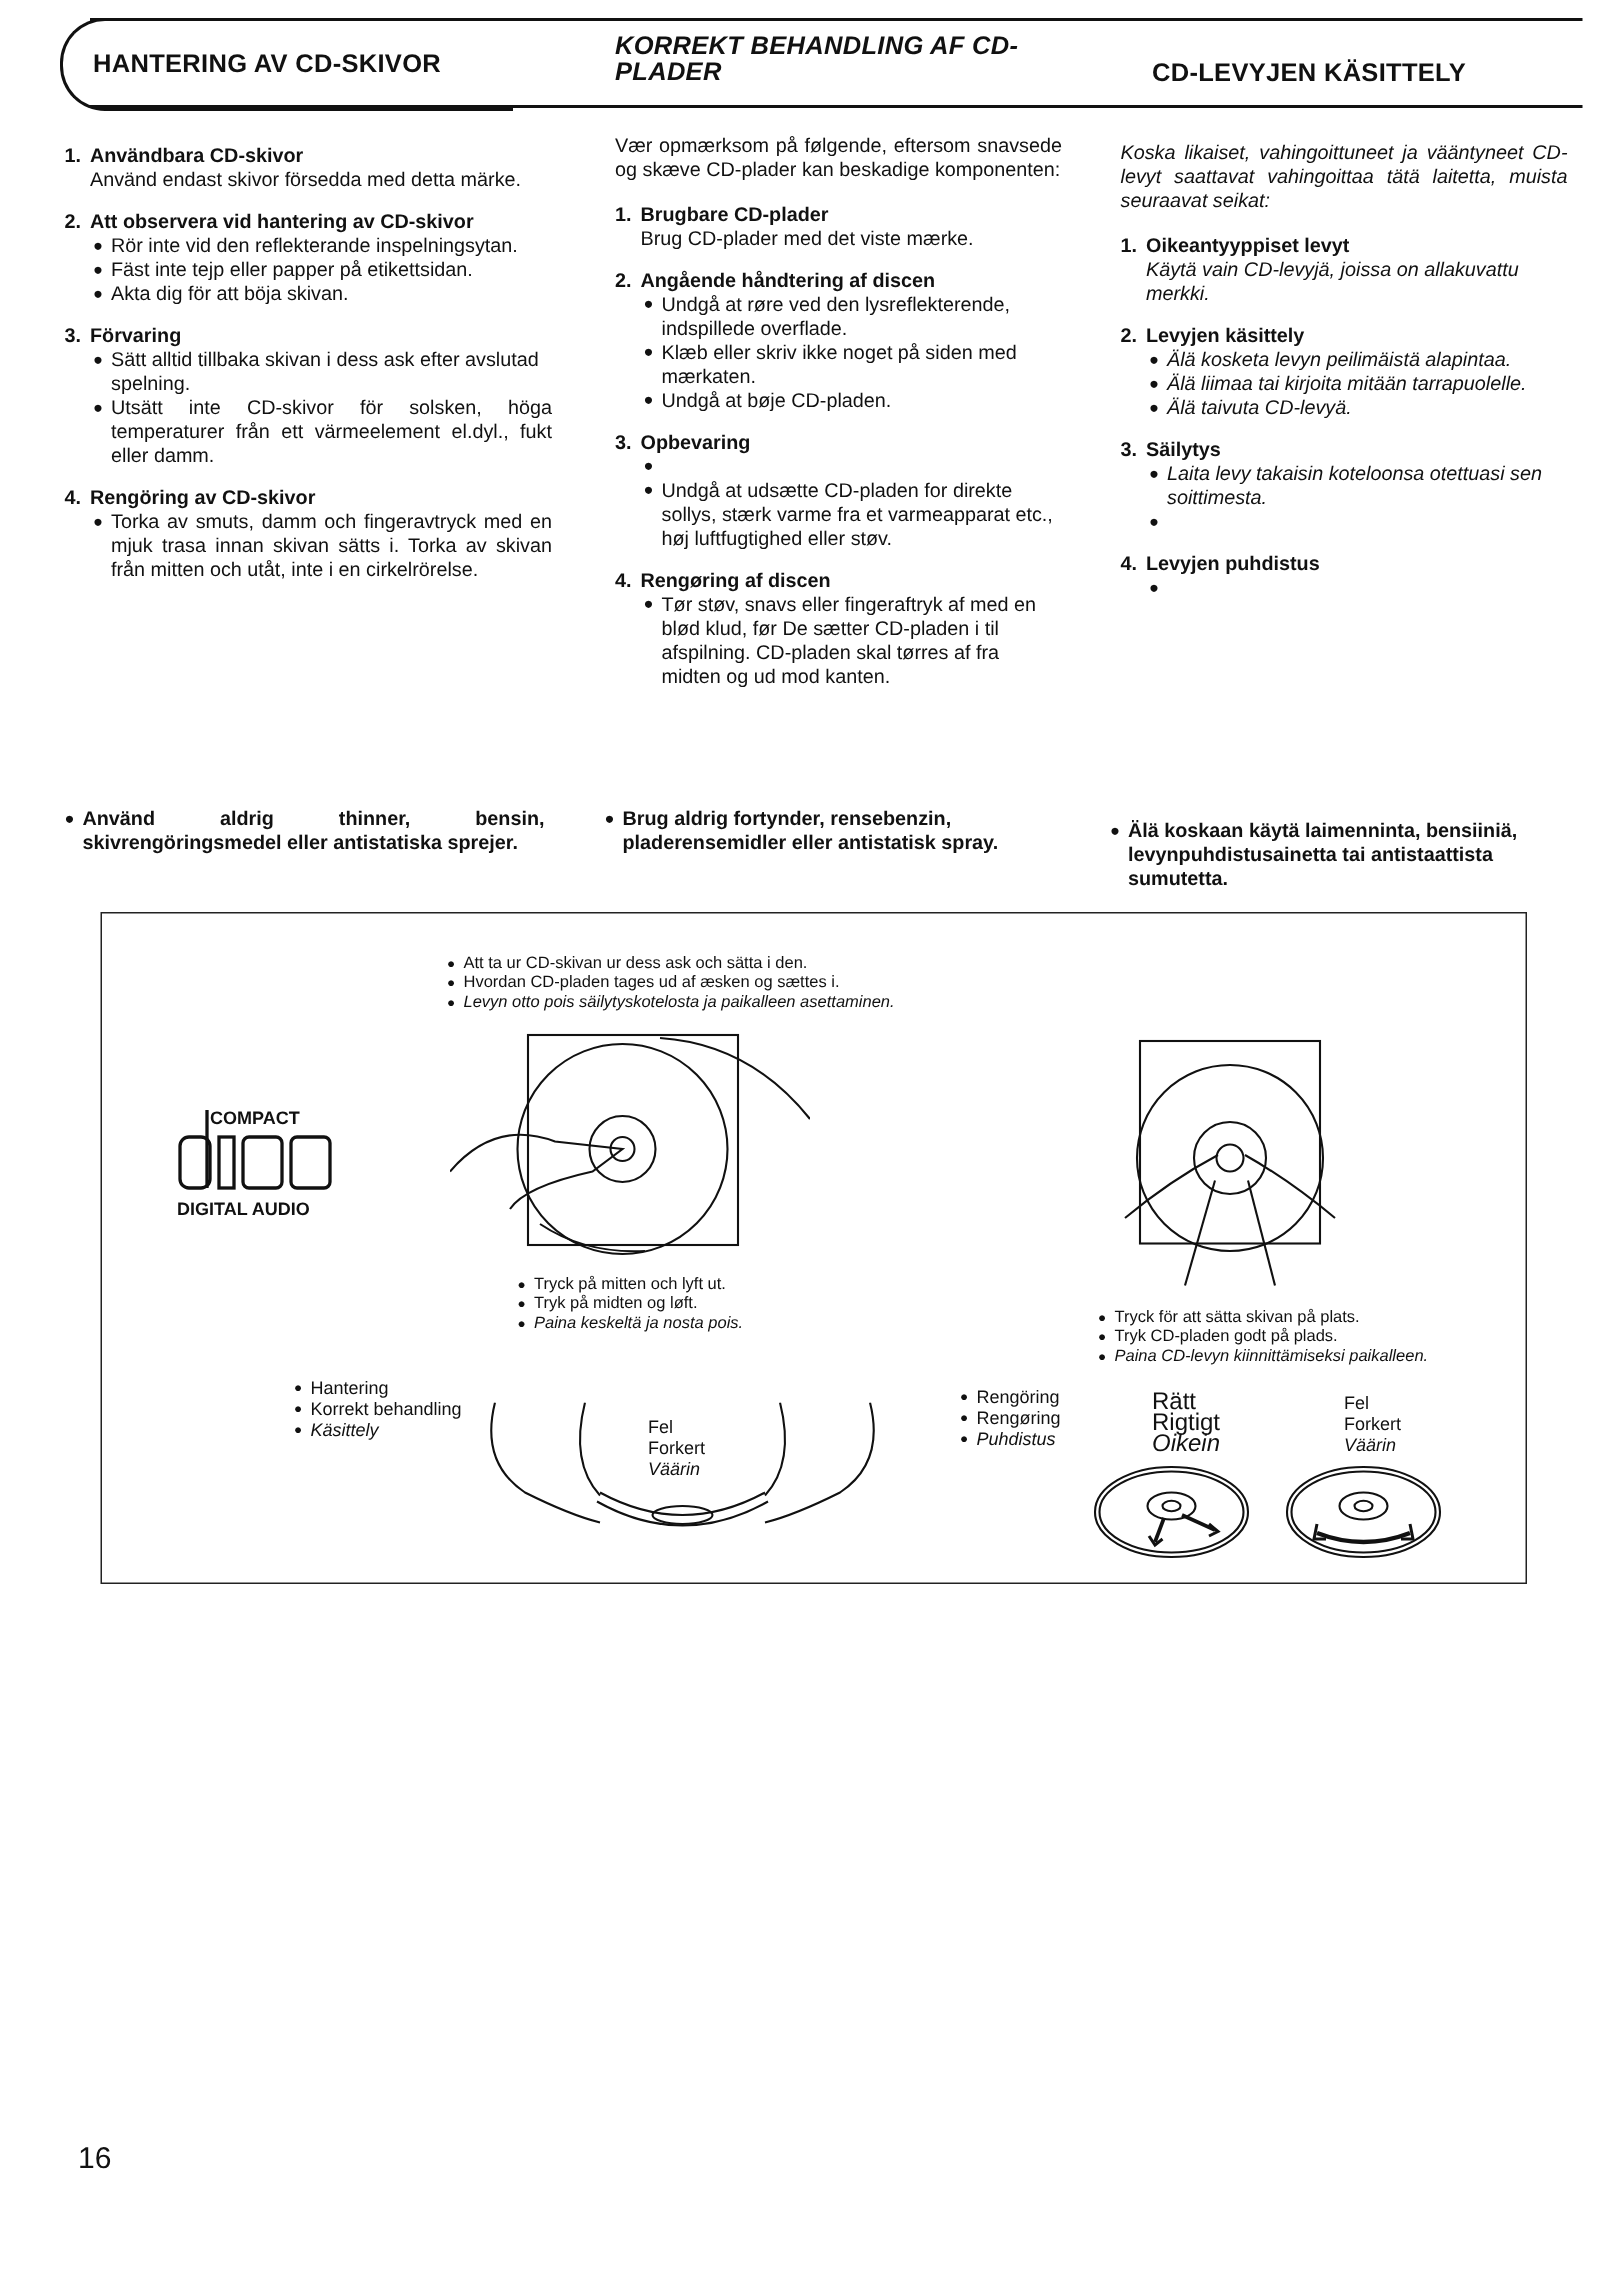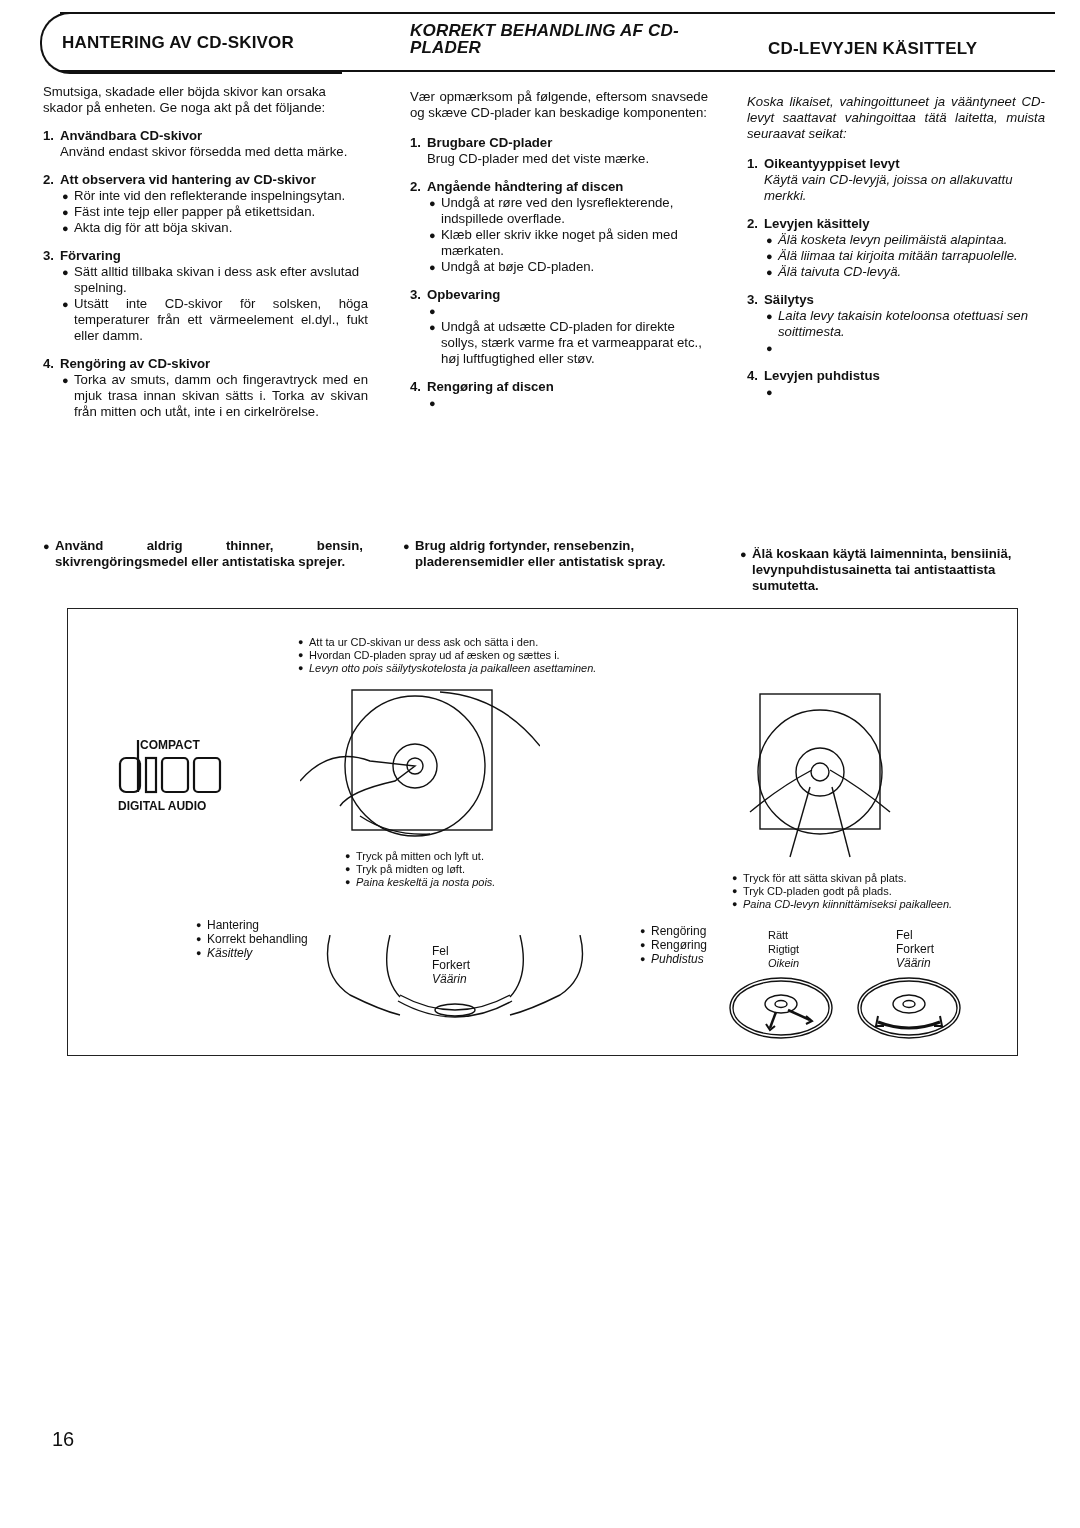--- a/index.html
+++ b/index.html
@@ -31,21 +31,20 @@
 <body>
 
 <div class="hdr-bracket"></div>
 <div class="hdr-line-top"></div>
 <div class="hdr-line-bot"></div>
 <div class="abs h1" style="left:62px;top:34px;">HANTERING AV CD-SKIVOR</div>
 <div class="abs h1" style="left:410px;top:22px;width:310px;font-style:italic;">KORREKT BEHANDLING AF CD-PLADER</div>
 <div class="abs h1" style="left:768px;top:40px;">CD-LEVYJEN KÄSITTELY</div>
 
 <div class="col" style="left:43px;top:84px;width:325px;">
-  <p>Smutsiga, skadade eller böjda skivor kan orsaka skador på enheten. Ge noga akt på det följande:</p>
   <div class="sec">
     <div class="sec-title">
         <span class="num">1.</span>
         <span>Användbara CD-skivor</span>
       </div>
     <div class="body-ind justify">Använd endast skivor försedda med detta märke.</div>
   </div>
   <div class="sec">
     <div class="sec-title">
         <span class="num">2.</span>
@@ -134,20 +133,21 @@
         <span>Undgå at udsætte CD-pladen for direkte sollys, stærk varme fra et varmeapparat etc., høj luftfugtighed eller støv.</span>
       </div>
   </div>
   <div class="sec">
     <div class="sec-title">
         <span class="num">4.</span>
         <span>Rengøring af discen</span>
       </div>
     <div class="bul">
         <span class="dot">●</span>
+        <span>Tør støv, snavs eller fingeraftryk af med en blød klud, før De sætter CD-pladen i til afspilning. CD-pladen skal tørres af fra midten og ud mod kanten.</span>
       </div>
   </div>
 </div>
 <div class="col warn" style="left:403px;top:538px;width:302px;">
     <span class="dot">●</span>
     <span>Brug aldrig fortynder, rensebenzin, pladerensemidler eller antistatisk spray.</span>
   </div>
 
 <div class="col it" style="left:747px;top:94px;width:298px;">
   <p class="justify">Koska likaiset, vahingoittuneet ja vääntyneet CD-levyt saattavat vahingoittaa tätä laitetta, muista seuraavat seikat:</p>
@@ -206,21 +206,21 @@
 
 <div class="frame"></div>
 
 <div class="abs small" style="left:298px;top:636px;">
   <div class="bul2">
       <span class="dot">●</span>
       <span>Att ta ur CD-skivan ur dess ask och sätta i den.</span>
     </div>
   <div class="bul2">
       <span class="dot">●</span>
-      <span>Hvordan CD-pladen spray ud af æsken og sættes i.</span>
+      <span>Hvordan CD-pladen tages ud af æsken og sættes i.</span>
     </div>
   <div class="bul2 it">
       <span class="dot">●</span>
       <span>Levyn otto pois säilytyskotelosta ja paikalleen asettaminen.</span>
     </div>
 </div>
 
 <div class="cd-logo">
   <svg width="110" height="75" viewBox="0 0 110 75">
     <text x="22" y="11" font-family="Liberation Sans, sans-serif" font-weight="bold" font-size="12" fill="#111">COMPACT</text>
@@ -327,21 +327,21 @@
     </div>
   <div class="bul2">
       <span class="dot">●</span>
       <span>Rengøring</span>
     </div>
   <div class="bul2 it">
       <span class="dot">●</span>
       <span>Puhdistus</span>
     </div>
 </div>
-<div class="abs" style="left:768px;top:928px;font-size:11px;line-height:14px;">
+<div class="abs" style="left:768px;top:928px;font-size:16px;line-height:14px;">
   <div>Rätt</div>
   <div>Rigtigt</div>
   <div class="it">Oikein</div>
 </div>
 <div class="abs" style="left:896px;top:928px;font-size:12px;line-height:14px;">
   <div>Fel</div>
   <div>Forkert</div>
   <div class="it">Väärin</div>
 </div>
 <div class="abs" style="left:728px;top:976px;">

